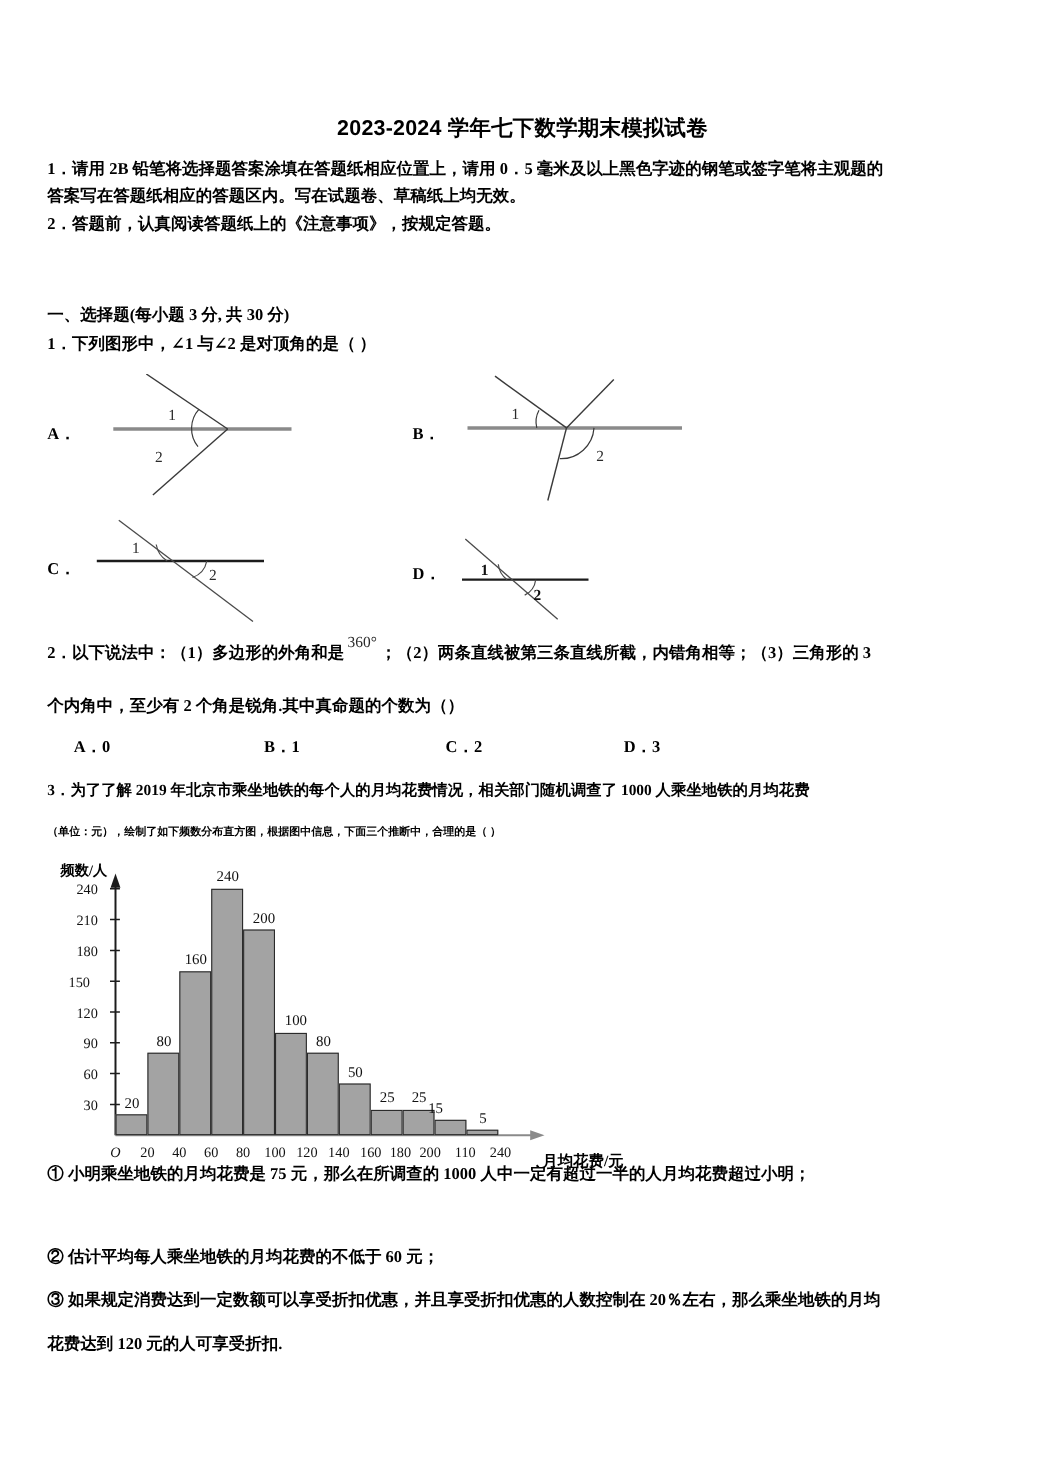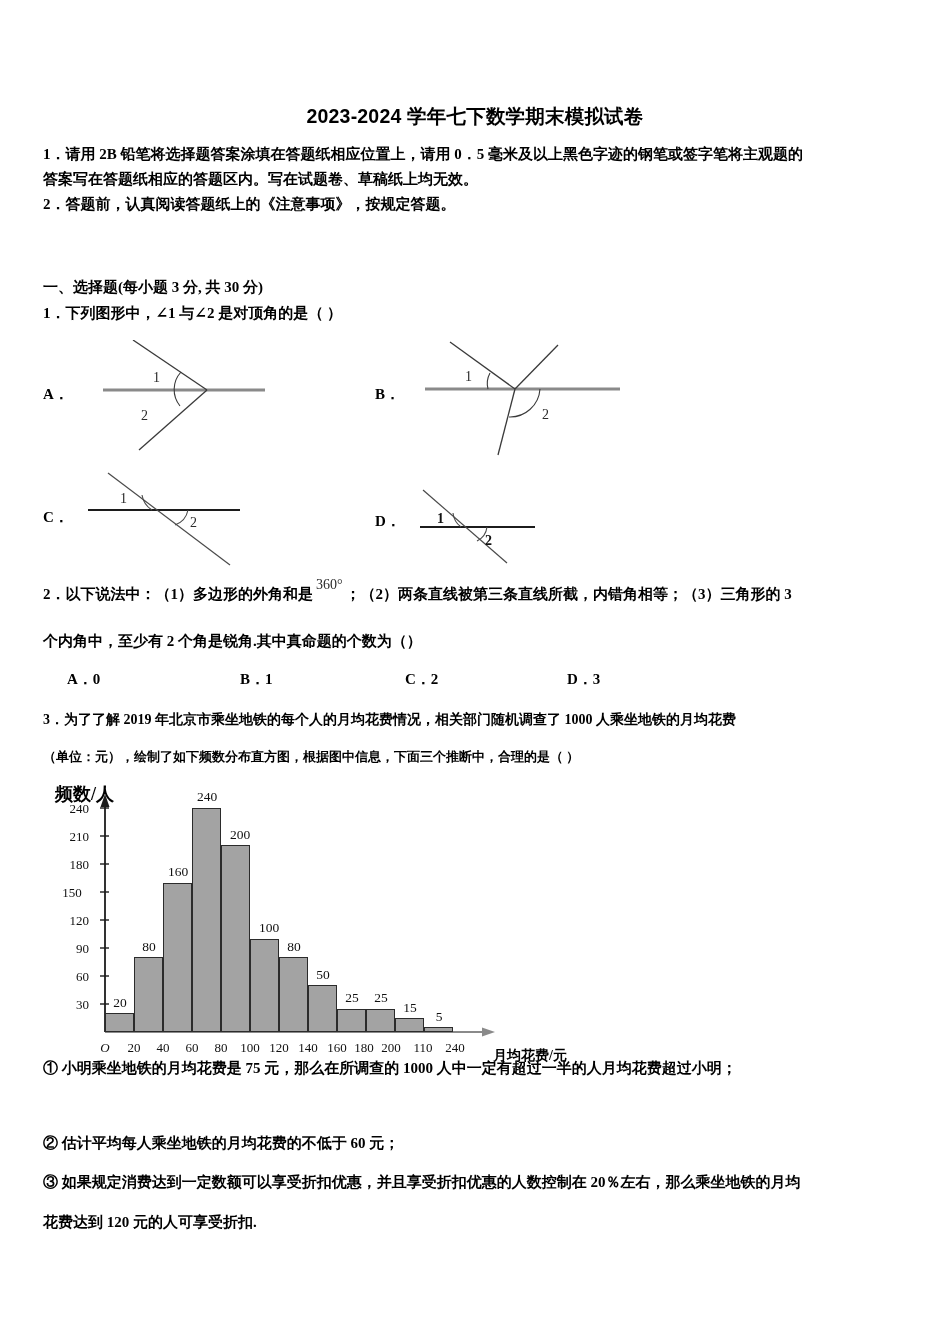--- a/index.html
+++ b/index.html
@@ -119,35 +119,35 @@
   .q3-l1 {
     position: absolute;
     left: 43px; top: 708px;
     width: 880px;
     font-size: 14px; font-weight: bold; line-height: 24px;
   }
   .q3-l2 {
     position: absolute;
     left: 43px; top: 745px;
     width: 880px;
-    font-size: 13px; font-weight: bold; line-height: 24px;
+    font-size: 10px; font-weight: bold; line-height: 24px;
   }
 
   
   .chart-wrap {
     position: absolute;
     left: 45px;
     top: 782px;
     width: 520px;
     height: 300px;
   }
   .axis-ylabel {
     position: absolute;
     left: 10px; top: 0px;
-    font-size: 18px;
+    font-size: 13px;
     font-weight: bold;
     font-family: "Liberation Serif","DejaVu Serif",serif;
     white-space: nowrap;
   }
   .axis-xlabel {
     position: absolute;
     left: 448px; top: 265px;
     font-size: 14px;
     font-weight: bold;
     white-space: nowrap;
@@ -321,21 +321,21 @@
     <div class="barval" style="left:55px;  top:213px; width:40px;">20</div>
     <div class="barval" style="left:84px;  top:157px; width:40px;">80</div>
     <div class="barval" style="left:110px; top:82px;  width:46px;">160</div>
     <div class="barval" style="left:139px; top:7px;   width:46px;">240</div>
     <div class="barval" style="left:172px; top:45px;  width:46px;">200</div>
     <div class="barval" style="left:201px; top:138px; width:46px;">100</div>
     <div class="barval" style="left:229px; top:157px; width:40px;">80</div>
     <div class="barval" style="left:258px; top:185px; width:40px;">50</div>
     <div class="barval" style="left:287px; top:208px; width:40px;">25</div>
     <div class="barval" style="left:316px; top:208px; width:40px;">25</div>
-    <div class="barval" style="left:345px; top:218px; width:40px;">15</div>
+    <div class="barval" style="left:331px; top:218px; width:40px;">15</div>
     <div class="barval" style="left:374px; top:227px; width:40px;">5</div>
 
     <div class="xtick" style="left:44px;  width:32px;">O</div>
     <div class="xtick" style="left:73px;  width:32px; font-style:normal;">20</div>
     <div class="xtick" style="left:102px; width:32px; font-style:normal;">40</div>
     <div class="xtick" style="left:131px; width:32px; font-style:normal;">60</div>
     <div class="xtick" style="left:160px; width:32px; font-style:normal;">80</div>
     <div class="xtick" style="left:187px; width:36px; font-style:normal;">100</div>
     <div class="xtick" style="left:216px; width:36px; font-style:normal;">120</div>
     <div class="xtick" style="left:245px; width:36px; font-style:normal;">140</div>

